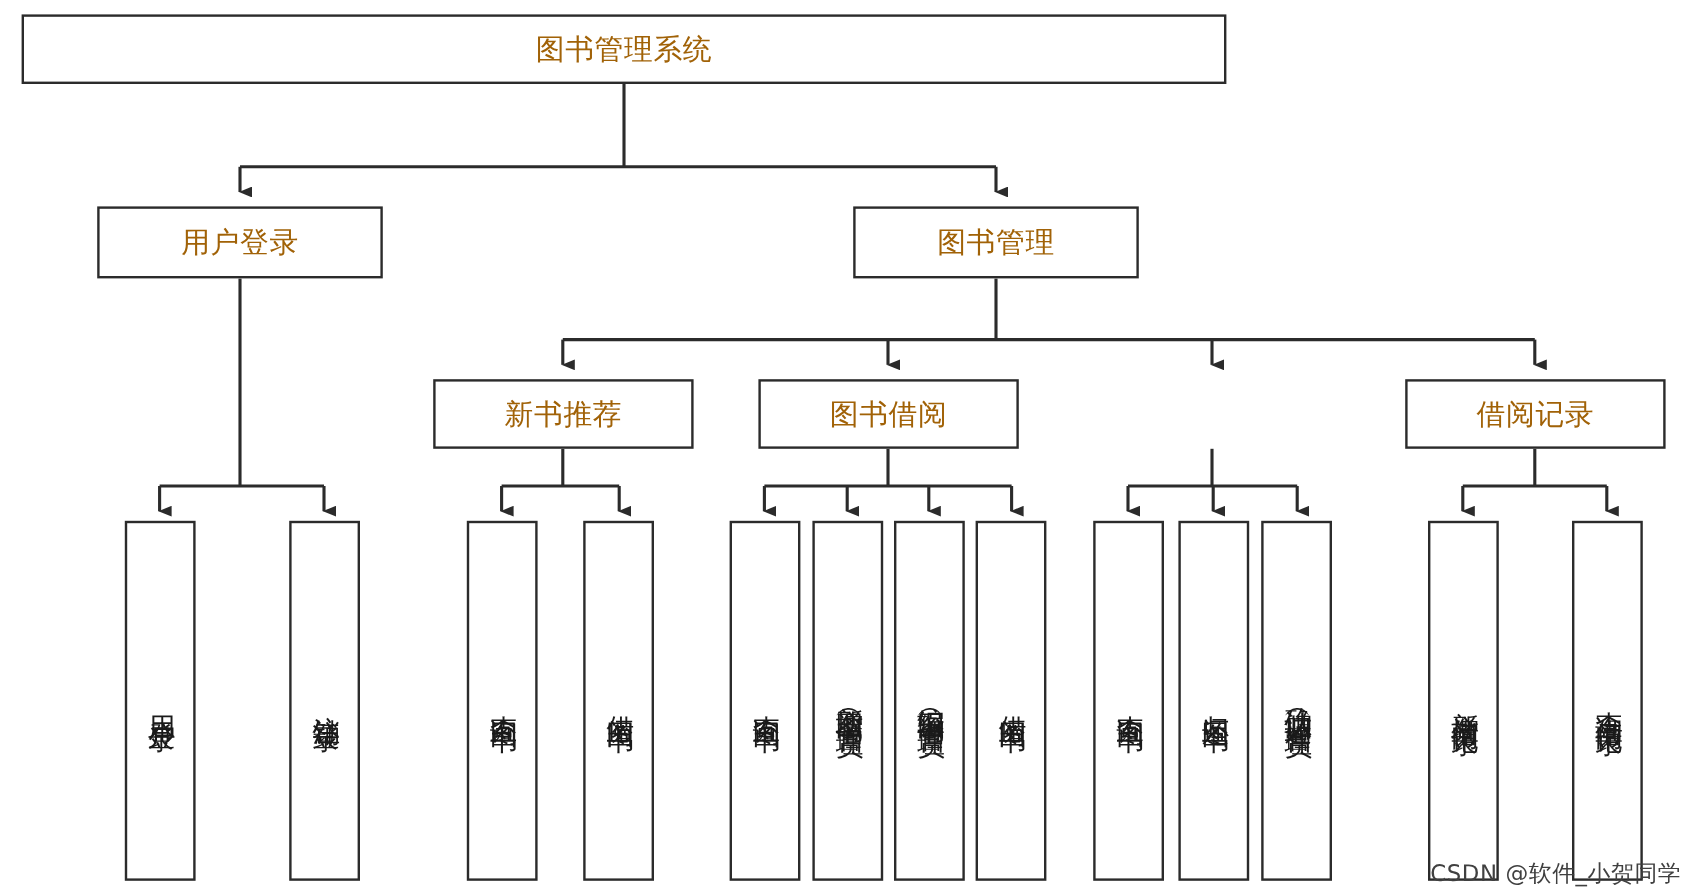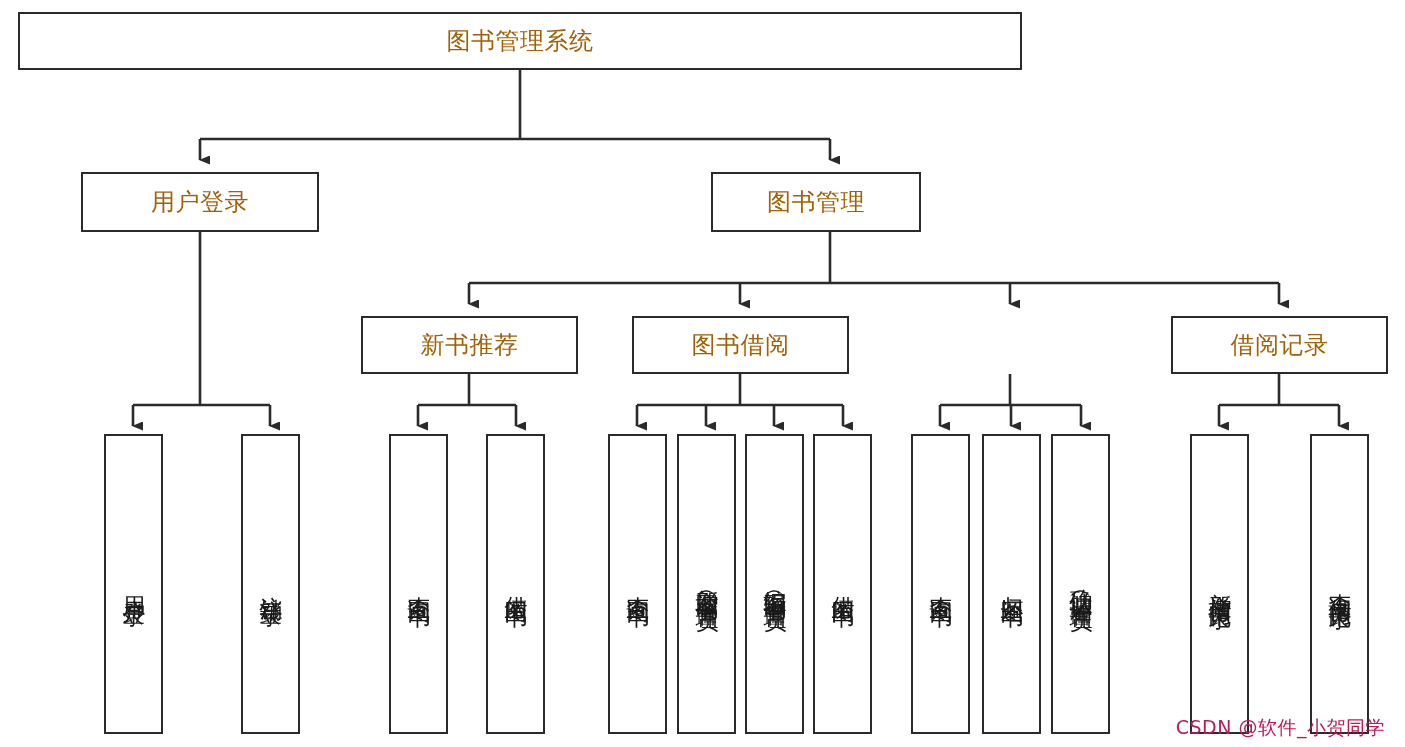--- a/index.html
+++ b/index.html
@@ -48,24 +48,24 @@
     font-size: 23px;
     color: #1a1a1a;
     writing-mode: vertical-rl;
     text-orientation: upright;
     line-height: 1.12;
     letter-spacing: 3px;
     white-space: nowrap;
   }
   .watermark {
     position: absolute;
-    right: 20px;
+    right: 4px;
     bottom: 6px;
     font-size: 19px;
-    color: #be185d;
+    color: #404040;
     white-space: nowrap;
     letter-spacing: 0.5px;
     pointer-events: none;
   }
 </style>
 </head>
 <body>
 
 <div id="diagram-root">
 
@@ -121,21 +121,21 @@
     </g>
   </svg>
 
   <div class="node-box" style="left:18px; top:12px; width:1004px; height:58px;">
     <span class="node-label-h">图书管理系统</span>
   </div>
 
   <div class="node-box" style="left:81px; top:172px; width:238px; height:60px;">
     <span class="node-label-h">用户登录</span>
   </div>
-  <div class="node-box" style="left:711px; top:172px; width:210px; height:60px;">
+  <div class="node-box" style="left:711px; top:172px; width:238px; height:60px;">
     <span class="node-label-h">图书管理</span>
   </div>
 
   <div class="node-box" style="left:361px; top:316px; width:217px; height:58px;">
     <span class="node-label-h">新书推荐</span>
   </div>
   <div class="node-box" style="left:632px; top:316px; width:217px; height:58px;">
     <span class="node-label-h">图书借阅</span>
   </div>
   <div class="node-box" style="left:1171px; top:316px; width:217px; height:58px;text-align:right;">

